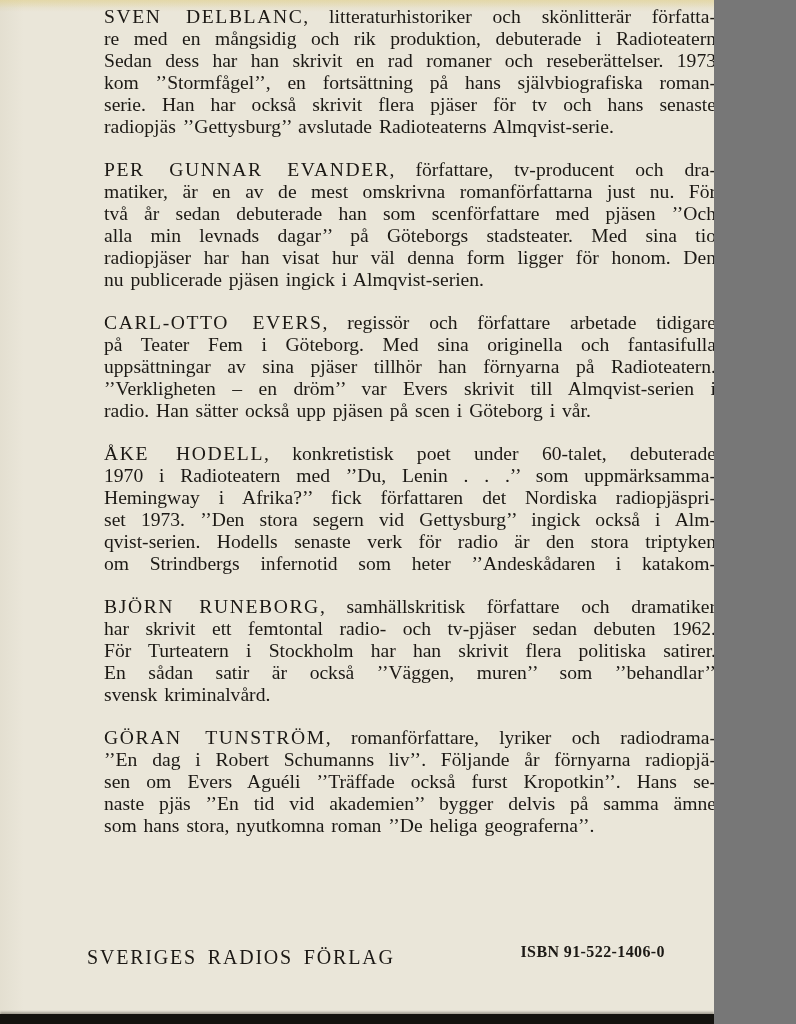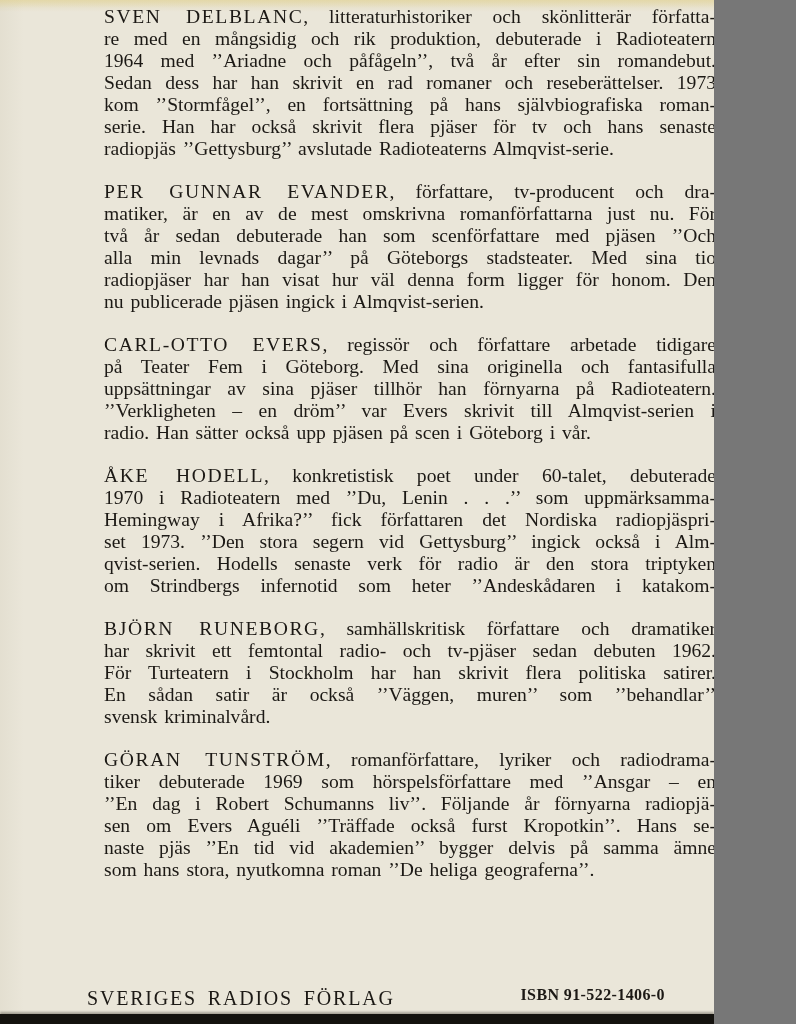--- a/index.html
+++ b/index.html
@@ -62,24 +62,24 @@
     word-spacing: 2px;
   }
   .author-name {
     letter-spacing: 1.6px;
     word-spacing: 3px;
   }
   .footer {
     position: absolute;
     left: 87px;
     right: 49px;
-    top: 987px;
+    top: 946px;
     display: flex;
     justify-content: space-between;
-    align-items: flex-end;
+    align-items: center;
   }
   .publisher {
     font-size: 20px;
     letter-spacing: 1.8px;
     word-spacing: 4px;
   }
   .isbn {
     font-size: 16px;
     font-weight: bold;
     letter-spacing: 0.4px;
@@ -98,21 +98,20 @@
 
 <div class="paper">
   <div class="top-tint"></div>
   <div class="crease"></div>
 
   <div class="text-column">
 
   <div class="paragraph">
         <div class="line"><span class="author-name">SVEN DELBLANC</span><span>, litteraturhistoriker och skönlitterär författa-</span></div>
         <div class="line">re med en mångsidig och rik produktion, debuterade i Radioteatern</div>
-        <div class="line">1964 med ’’Ariadne och påfågeln’’, två år efter sin romandebut.</div>
         <div class="line">Sedan dess har han skrivit en rad romaner och reseberättelser. 1973</div>
         <div class="line">kom ’’Stormfågel’’, en fortsättning på hans självbiografiska roman-</div>
         <div class="line">serie. Han har också skrivit flera pjäser för tv och hans senaste</div>
         <div class="line para-end">radiopjäs ’’Gettysburg’’ avslutade Radioteaterns Almqvist-serie.</div>
       </div>
       <div class="paragraph">
         <div class="line"><span class="author-name">PER GUNNAR EVANDER</span><span>, författare, tv-producent och dra-</span></div>
         <div class="line">matiker, är en av de mest omskrivna romanförfattarna just nu. För</div>
         <div class="line">två år sedan debuterade han som scenförfattare med pjäsen ’’Och</div>
         <div class="line">alla min levnads dagar’’ på Göteborgs stadsteater. Med sina tio</div>
@@ -136,21 +135,20 @@
       </div>
       <div class="paragraph">
         <div class="line"><span class="author-name">BJÖRN RUNEBORG</span><span>, samhällskritisk författare och dramatiker</span></div>
         <div class="line">har skrivit ett femtontal radio- och tv-pjäser sedan debuten 1962.</div>
         <div class="line">För Turteatern i Stockholm har han skrivit flera politiska satirer.</div>
         <div class="line">En sådan satir är också ’’Väggen, muren’’ som ’’behandlar’’</div>
         <div class="line para-end">svensk kriminalvård.</div>
       </div>
       <div class="paragraph">
         <div class="line"><span class="author-name">GÖRAN TUNSTRÖM</span><span>, romanförfattare, lyriker och radiodrama-</span></div>
-        <div class="line">tiker debuterade 1969 som hörspelsförfattare med ’’Ansgar – en</div>
         <div class="line">’’En dag i Robert Schumanns liv’’. Följande år förnyarna radiopjä-</div>
         <div class="line">sen om Evers Aguéli ’’Träffade också furst Kropotkin’’. Hans se-</div>
         <div class="line">naste pjäs ’’En tid vid akademien’’ bygger delvis på samma ämne</div>
         <div class="line para-end">som hans stora, nyutkomna roman ’’De heliga geograferna’’.</div>
       </div>
     </div>
 
   <div class="footer">
     <span class="publisher">SVERIGES RADIOS FÖRLAG</span>
     <span class="isbn">ISBN 91-522-1406-0</span>

